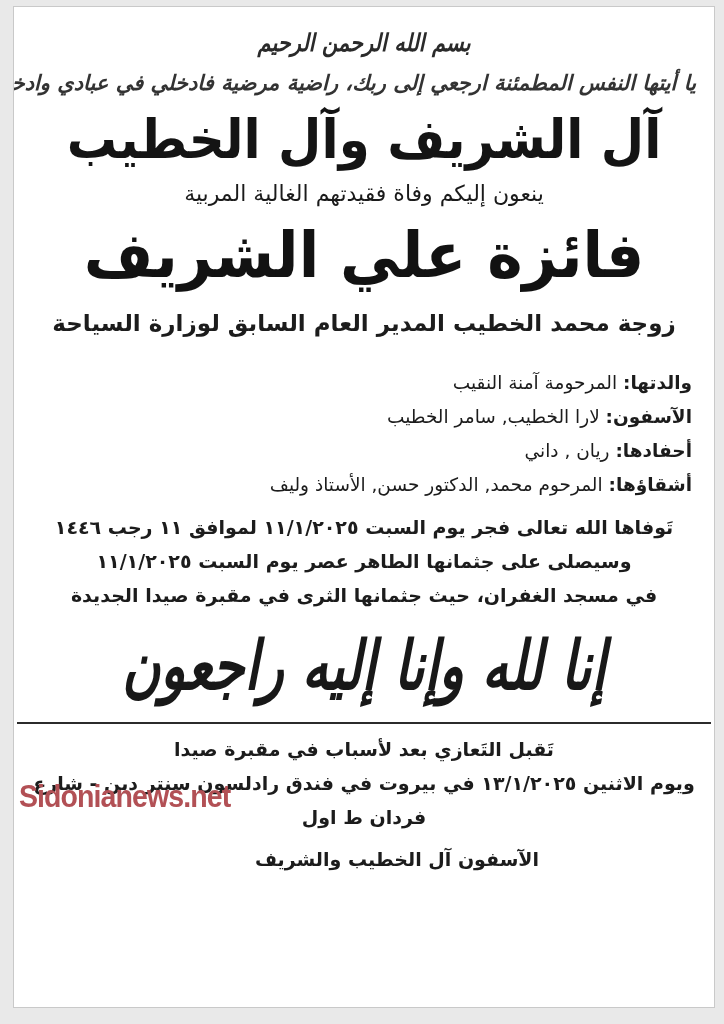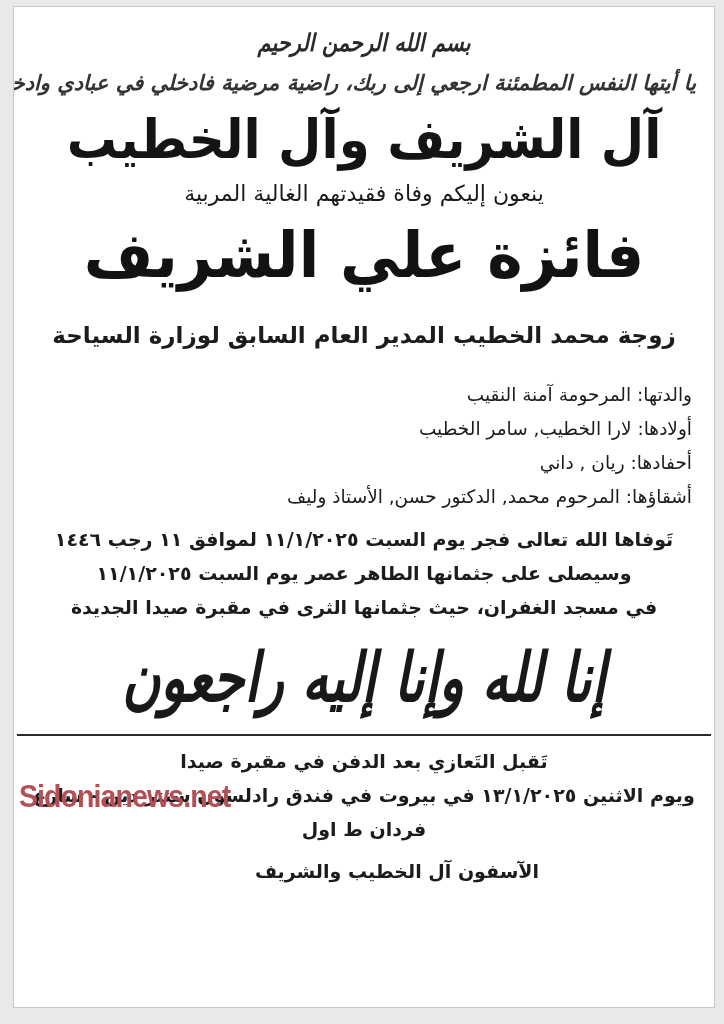--- a/index.html
+++ b/index.html
@@ -57,32 +57,32 @@
     color: #1a1a1a;
   }
   .deceased {
     margin-top: 14px;
     font-size: 60px;
     font-weight: 900;
     transform: scaleY(1.05);
     color: #121212;
   }
   .relation {
-    margin-top: 32px;
+    margin-top: 20px;
     font-size: 23px;
     font-weight: bold;
   }
   .relatives {
     margin-top: 30px;
     padding: 0 22px 0 22px;
     text-align: right;
     font-size: 18.5px;
     line-height: 34px;
   }
-  .rel-label { font-weight: normal; }
+  .rel-label { font-weight: bold; }
   .rel-value { font-weight: normal; }
   .funeral {
     margin-top: 8px;
     font-size: 19px;
     font-weight: bold;
     line-height: 34px;
     padding: 0 0;
   }
   .inna {
     margin-top: 6px;
@@ -144,21 +144,21 @@
 
     <div class="deceased">فائزة علي الشريف</div>
 
     <div class="relation">زوجة محمد الخطيب المدير العام السابق لوزارة السياحة</div>
 
     <div class="relatives">
       <div class="rel-row">
         <span class="rel-label">والدتها:</span><span class="rel-value"> المرحومة آمنة النقيب</span>
       </div>
       <div class="rel-row">
-        <span class="rel-label">أولادها:</span><span class="rel-value"> لارا الخطيب, سامر الخطيب</span>
+        <span class="rel-label">الآسفون:</span><span class="rel-value"> لارا الخطيب, سامر الخطيب</span>
       </div>
       <div class="rel-row">
         <span class="rel-label">أحفادها:</span><span class="rel-value"> ريان , داني</span>
       </div>
       <div class="rel-row">
         <span class="rel-label">أشقاؤها:</span><span class="rel-value"> المرحوم محمد, الدكتور حسن, الأستاذ وليف</span>
       </div>
     </div>
 
     <div class="funeral">
@@ -167,20 +167,20 @@
       <div>في مسجد الغفران، حيث جثمانها الثرى في مقبرة صيدا الجديدة</div>
     </div>
 
     <div class="inna calli">إنا لله وإنا إليه راجعون</div>
 
     <div class="watermark" style="color:#b25055;">Sidonianews.net</div>
 
     <div class="divider"></div>
 
     <div class="condolences">
-      <div>تَقبل التَعازي بعد الدفن في مقبرة صيدا</div>
+      <div>تَقبل التَعازي بعد لأسباب في مقبرة صيدا</div>
       <div class="wide">ويوم الاثنين ١٣/١/٢٠٢٥ في بيروت في فندق رادلسون سنتر دين - شارع فردان ط اول</div>
     </div>
 
     <div class="closing">الآسفون آل الخطيب والشريف</div>
 
   </div>
 </div>
 
 </body></html>

